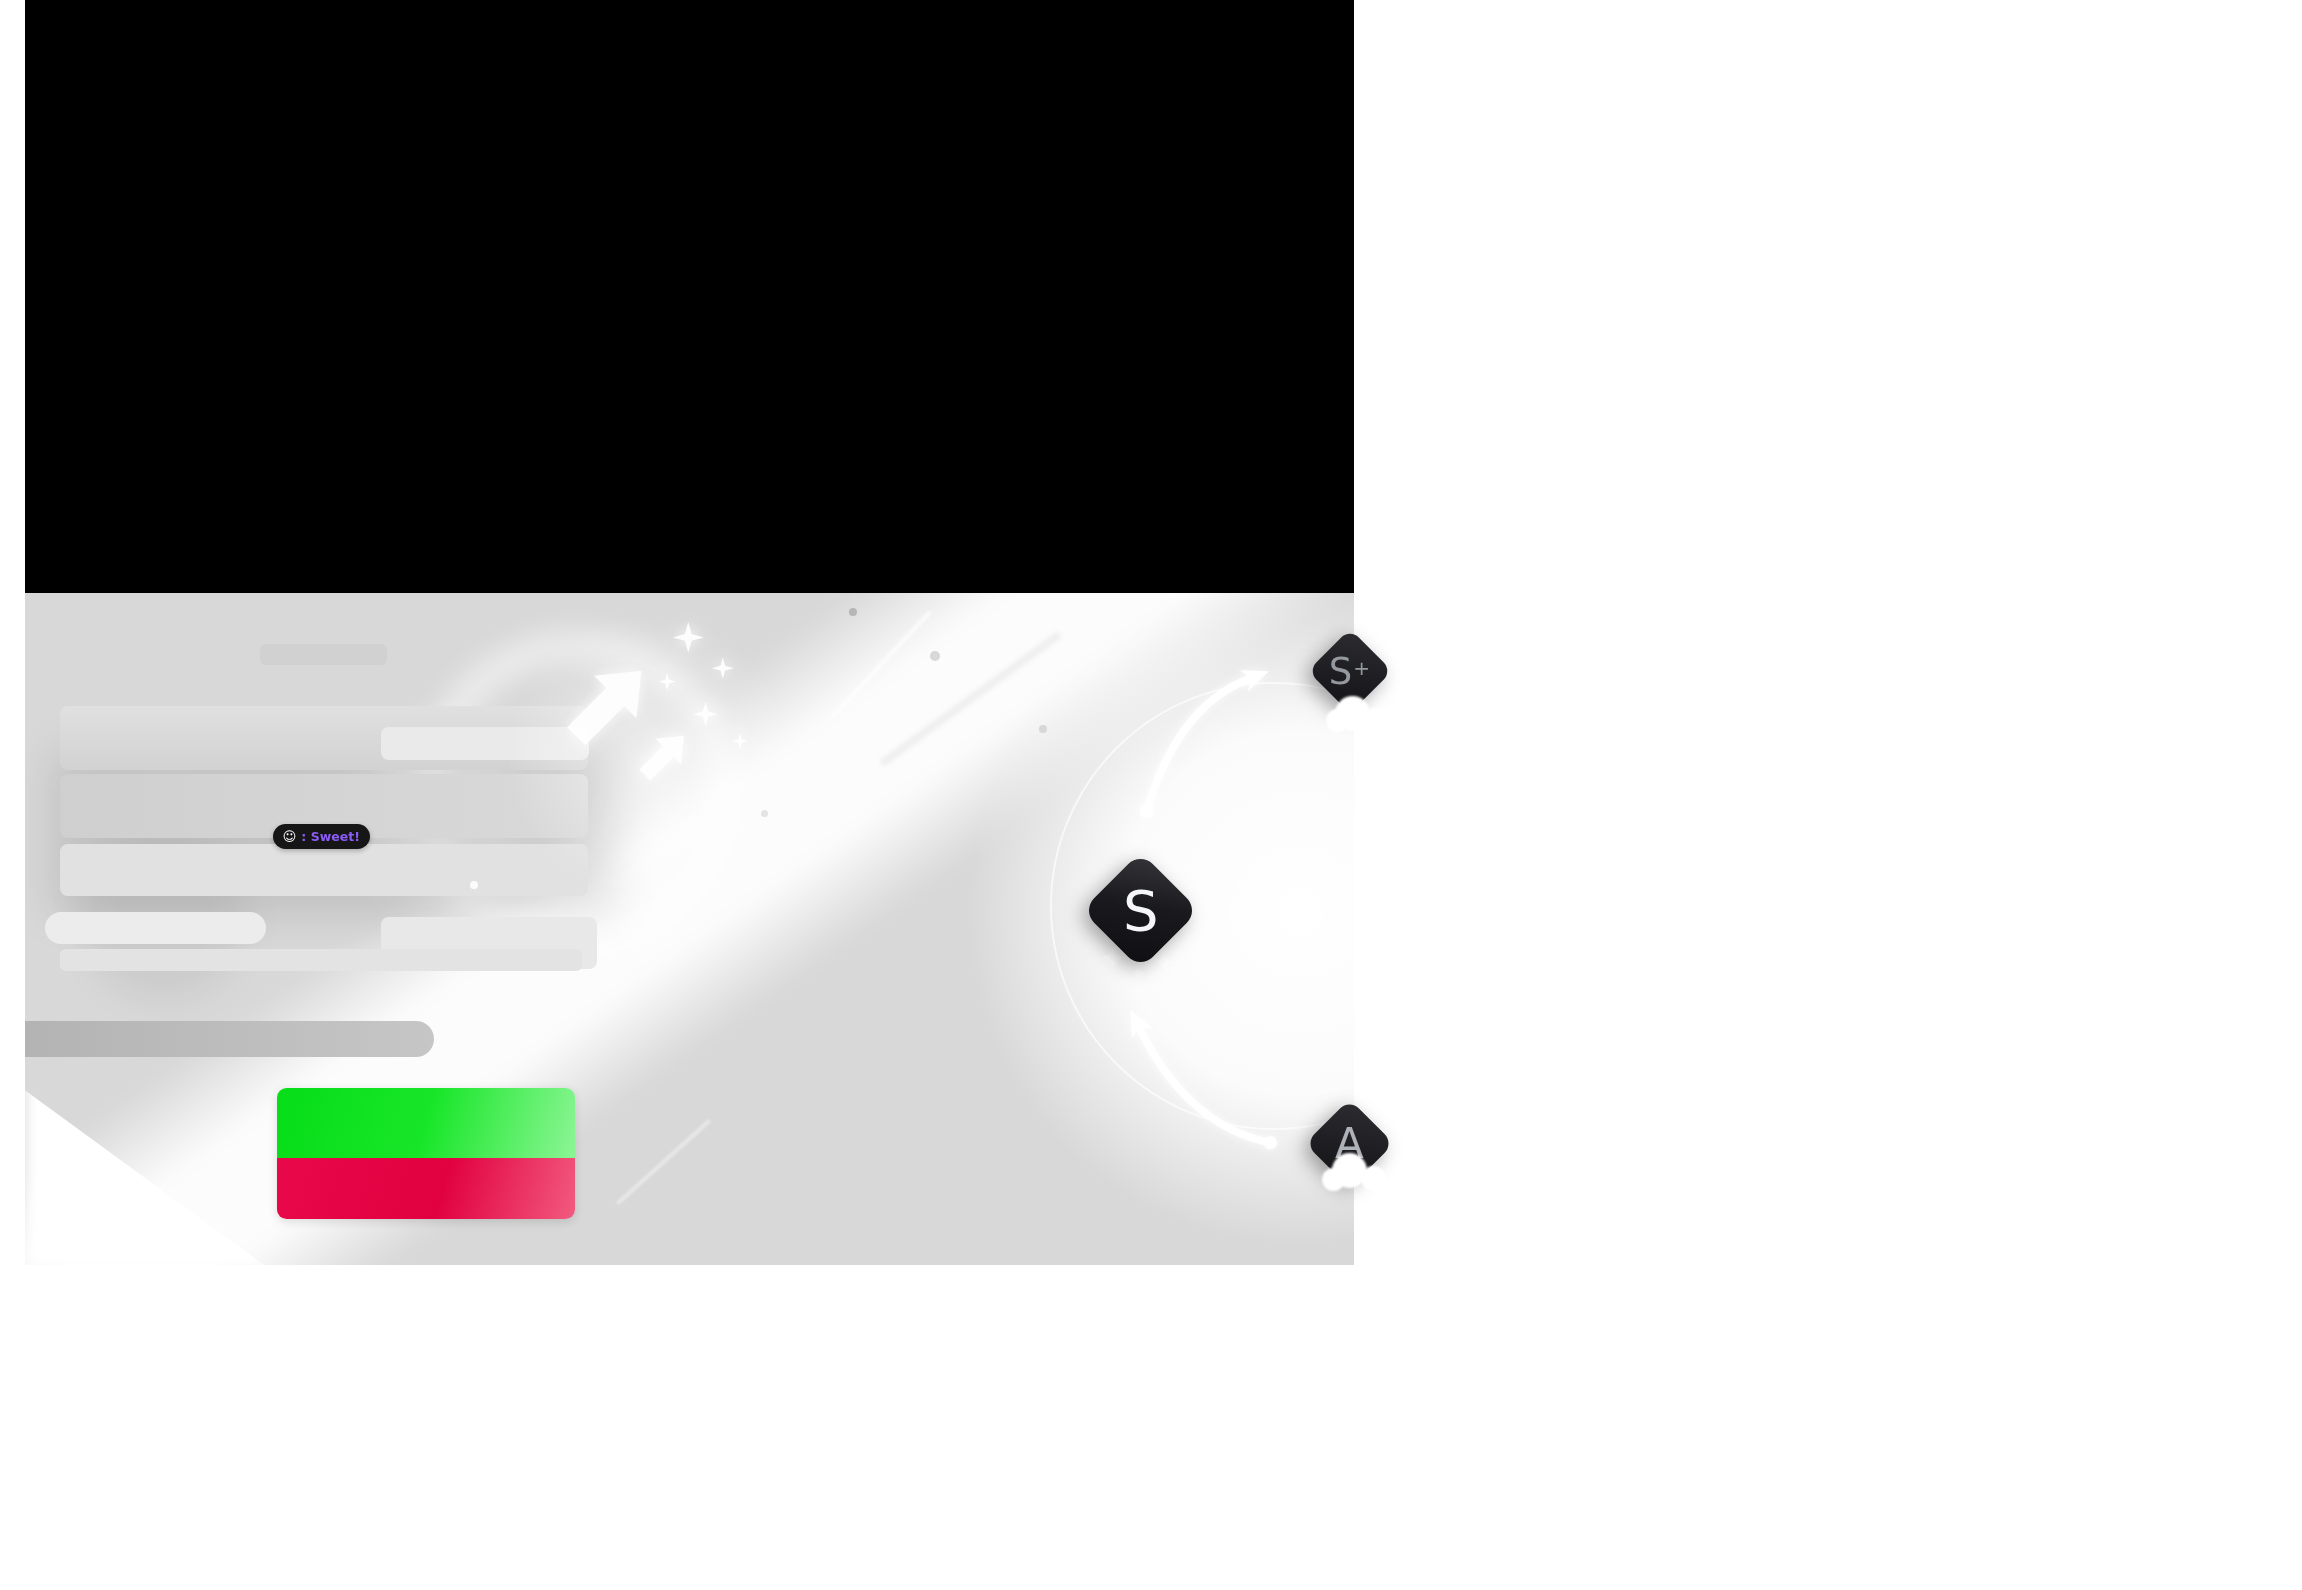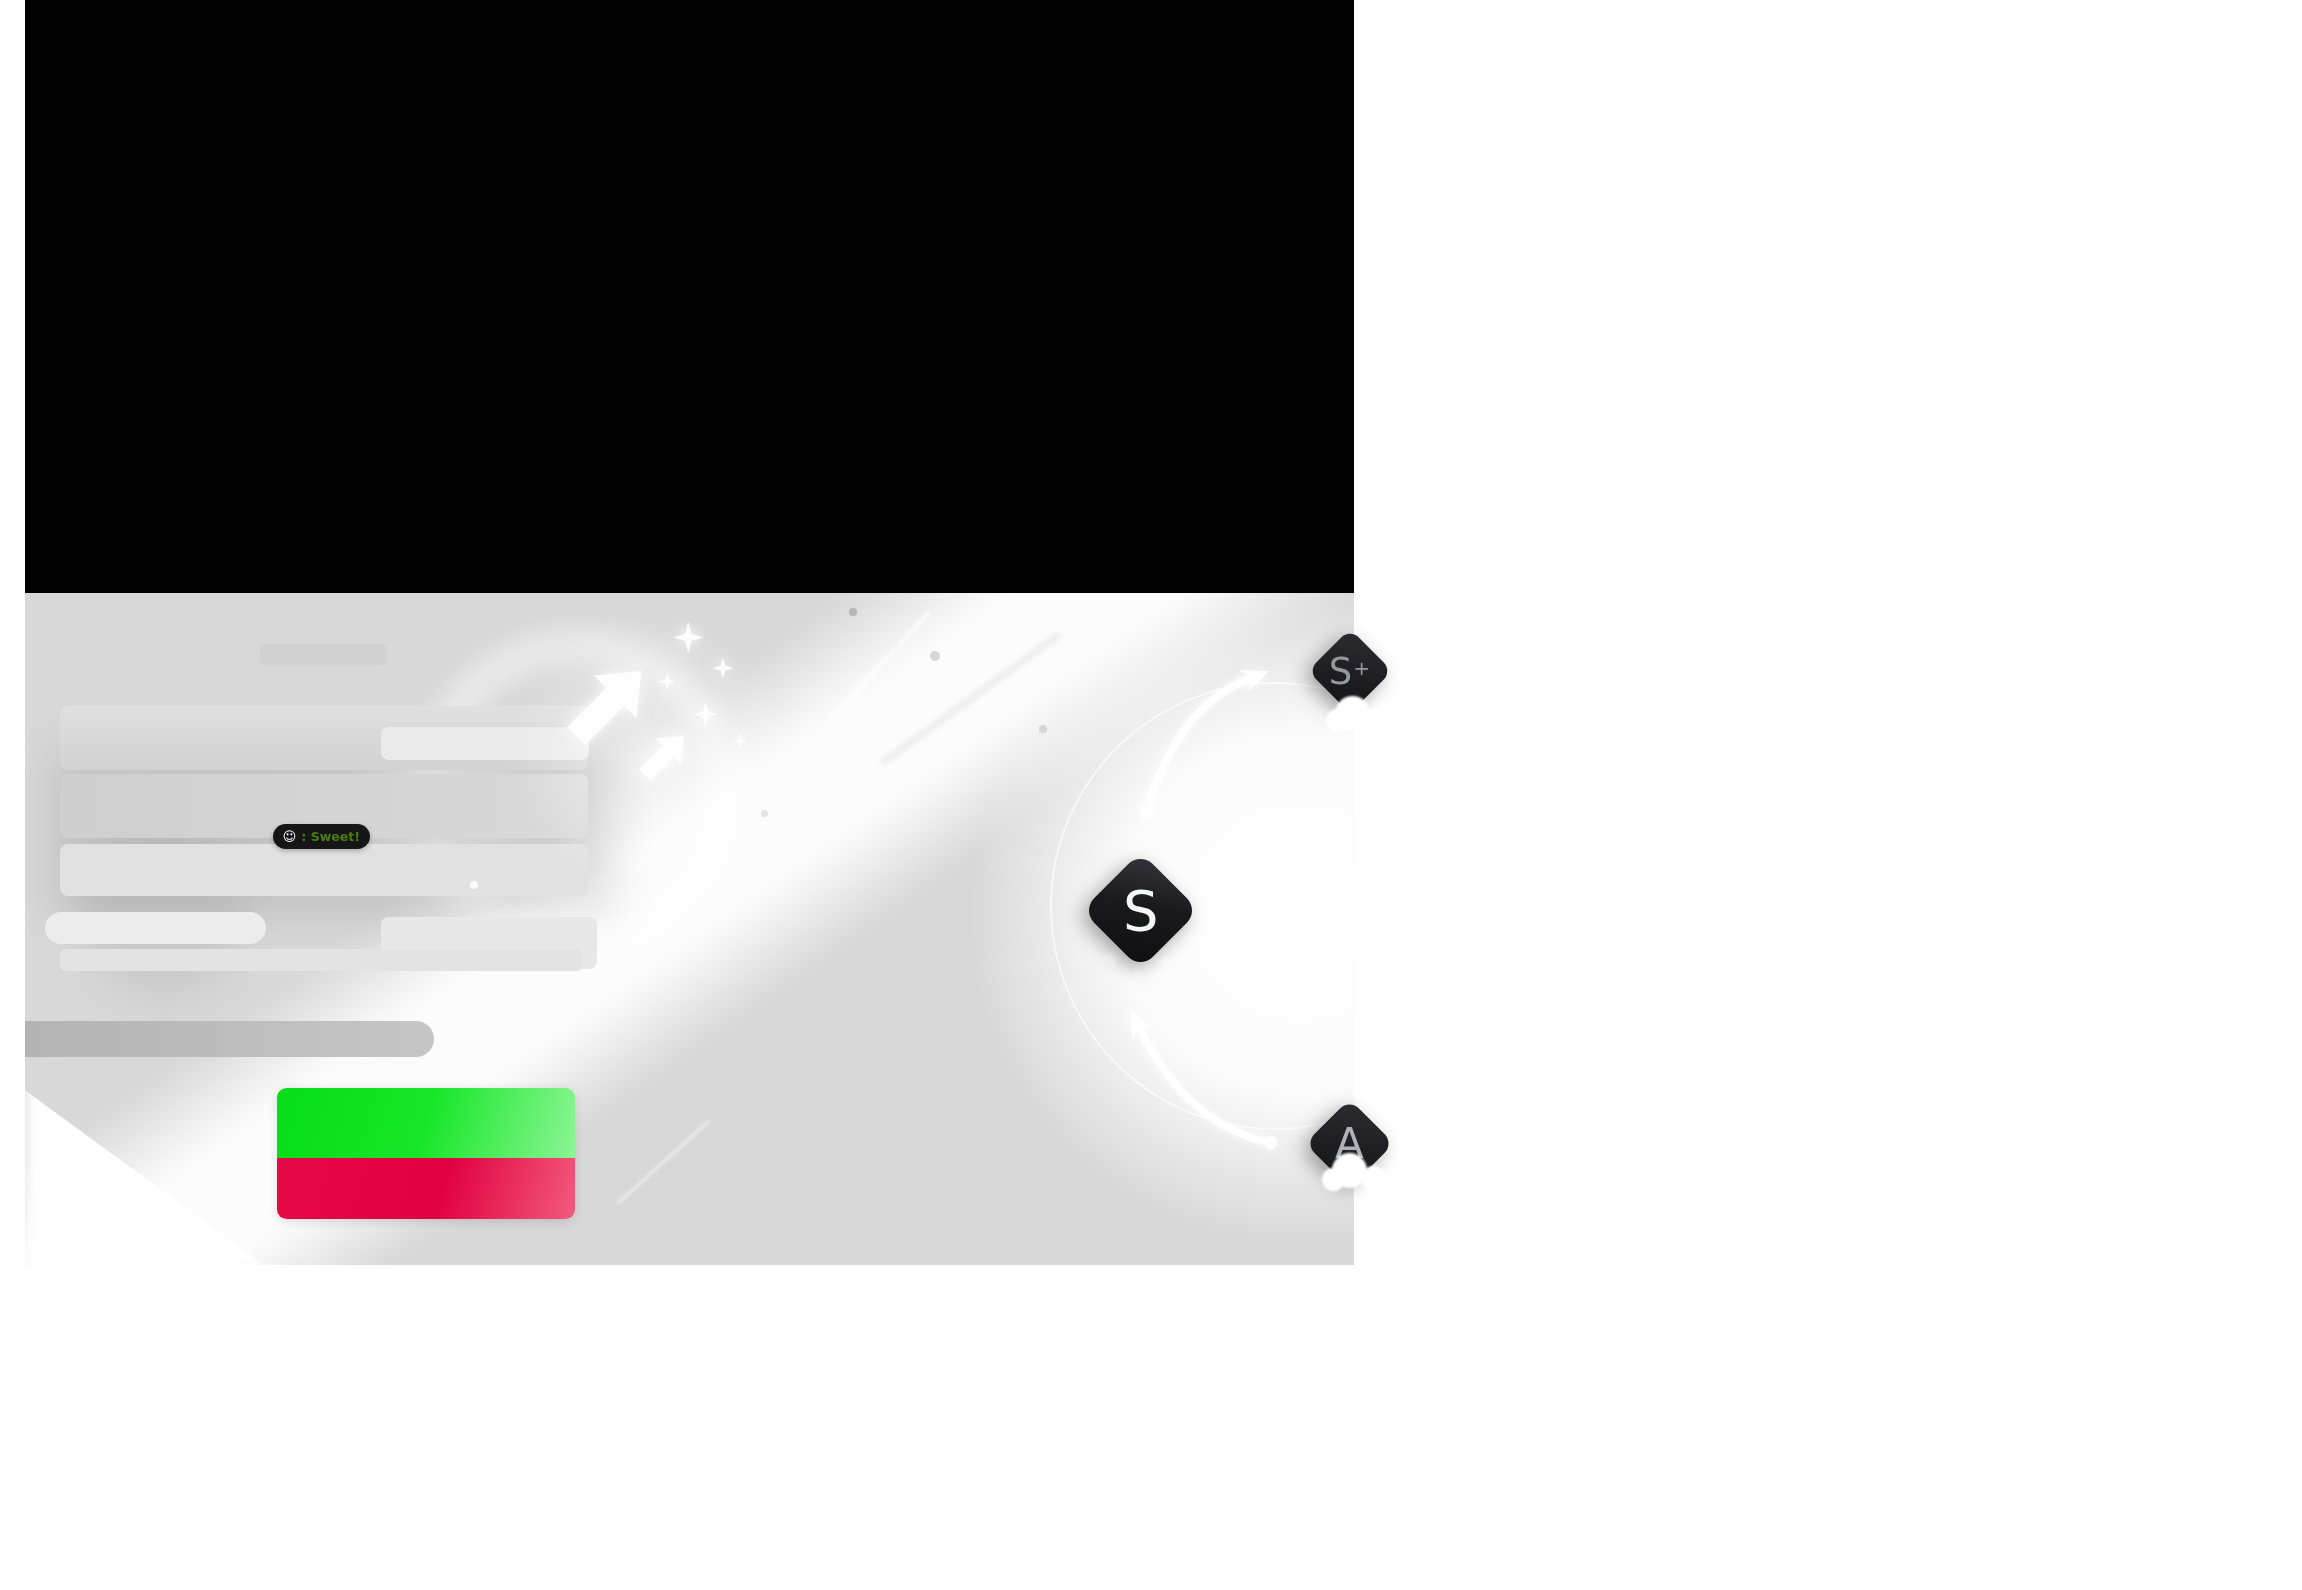--- a/index.html
+++ b/index.html
@@ -71,21 +71,21 @@
   
   .tooltip{
     left:248px;top:231px;height:25px;
     background:#161616;border-radius:12.5px;
     display:flex;align-items:center;gap:4.8px;
     padding:0 9.6px;
     box-shadow:0 1.9px 4.8px rgba(0,0,0,0.25);
     z-index:6;
   }
   .tooltip .smiley{color:#ffffff;font-size:13.4px;line-height:1;}
-  .tooltip .tip-label{color:#4d7c0f;font-size:12.5px;font-weight:700;white-space:nowrap;}
+  .tooltip .tip-label{color:#8b5cf6;font-size:12.5px;font-weight:700;white-space:nowrap;}
 
   
   .accuracy{
     left:252px;top:495px;width:298px;height:131px;
     border-radius:9.6px;overflow:hidden;
     box-shadow:0 2.9px 9.6px rgba(0,0,0,0.12);
     z-index:5;
   }
   .acc-green{width:100%;height:70px;
     background:linear-gradient(105deg,#07dd18 0%,#17e628 50%,#8cf595 100%);}

